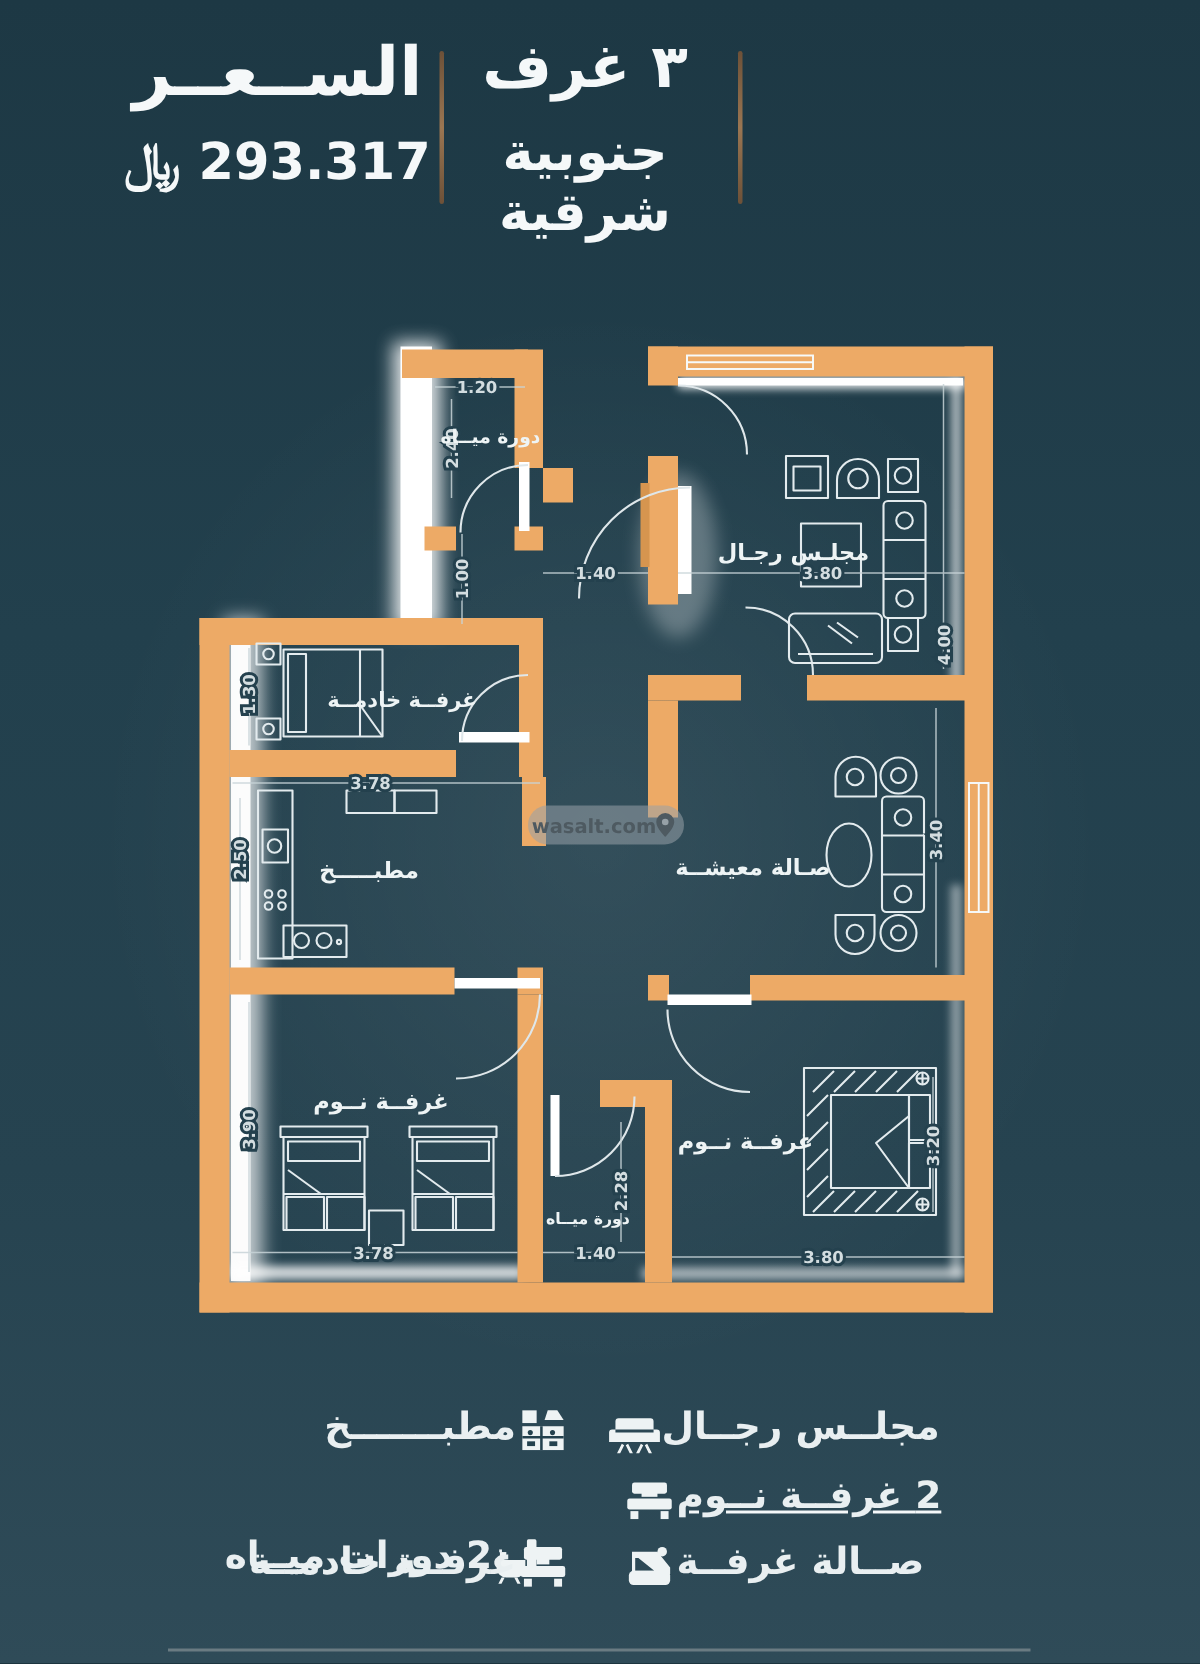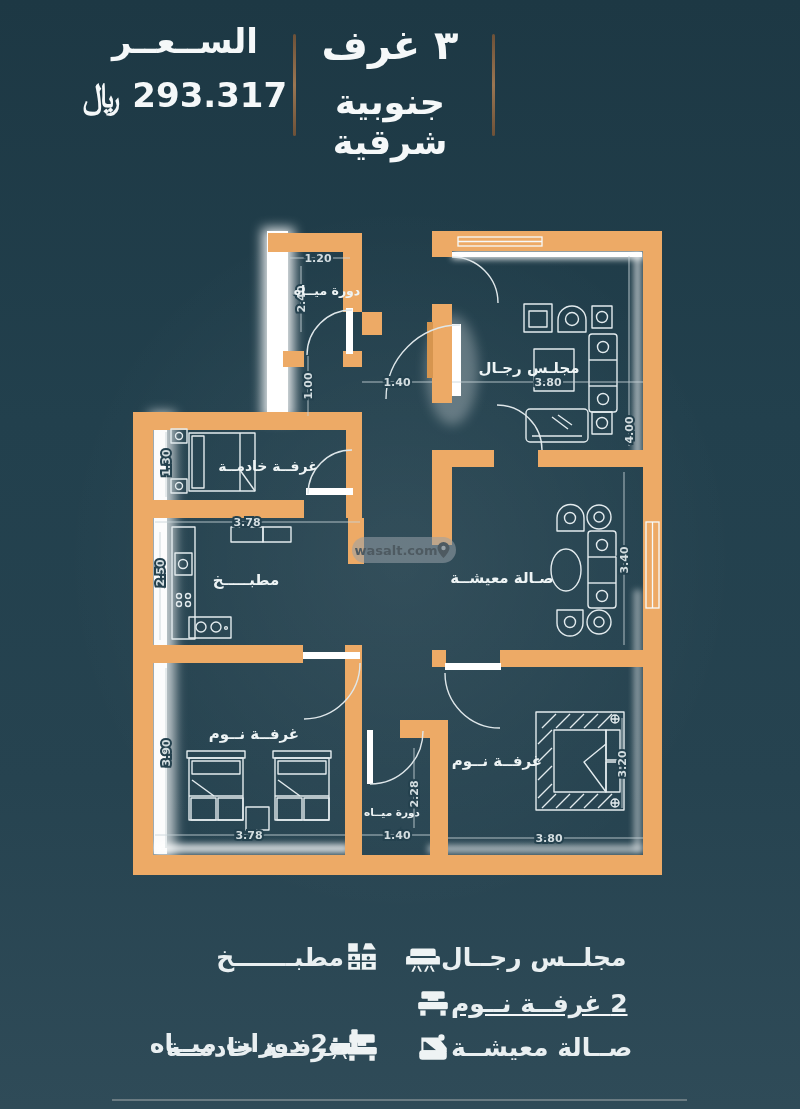--- a/index.html
+++ b/index.html
@@ -4,26 +4,26 @@
 <style>
   html,body{margin:0;padding:0;background:#0e2029;}
   .stage{
     position:relative;width:800px;height:1109px;overflow:hidden;
     background:linear-gradient(180deg,#1d3844 0%,#22404d 38%,#28455296 70%,#2f4b58 100%), #23404d;
     font-family:"DejaVu Sans",sans-serif;color:#f5f8f9;
   }
   .haze{position:absolute;left:60px;top:200px;width:680px;height:720px;
     background:radial-gradient(ellipse at 50% 50%,rgba(255,255,255,0.07),rgba(255,255,255,0) 70%);}
   .hdr-col{position:absolute;top:22px;text-align:center;}
-  .hdr-line1{font-weight:bold;font-size:34px;letter-spacing:0;line-height:1.15;}
+  .hdr-line1{font-weight:bold;font-size:45px;letter-spacing:0;line-height:1.15;}
   .hdr-line2{font-weight:bold;font-size:30px;margin-top:14px;}
   .hdr-line2.small{font-size:35px;}
   .hdr-divider{position:absolute;top:34px;width:3px;height:102px;
     background:linear-gradient(180deg,#6d5138,#9a7652 50%,#6d5138);border-radius:2px;}
-  .legend-item{position:absolute;height:42px;display:flex;align-items:center;}
+  .legend-item{position:absolute;height:42px;display:flex;align-items:flex-start;}
   .legend-label{flex:1;font-weight:bold;font-size:25px;color:#e9eff1;white-space:nowrap;}
   .legend-icon{width:36px;height:36px;flex:0 0 36px;}
   .legend-icon svg{width:36px;height:36px;display:block;}
   .bottom-line{position:absolute;left:112px;top:1099px;width:575px;height:2px;background:#8a9599;opacity:.65;}
   svg text{font-family:"DejaVu Sans",sans-serif;}
   .roomlabel{font-weight:bold;fill:#eef4f5;}
   .dimtxt{font-weight:bold;fill:#d3dde0;paint-order:stroke;stroke:#24414e;stroke-width:4px;}
 </style>
 </head>
 <body>
@@ -301,21 +301,21 @@
     <span class="legend-label" dir="rtl">2 غرفــة نــوم</span>
   </div>
   <div class="legend-item" style="left:415px;top:1026px;width:170px;">
     <span class="legend-icon">
       <svg viewBox="0 0 34 34" fill="#eef3f4">
           <path d="M6 8 h16 l8 10 v4 h-24 z M10 12 l10 8 h-12 v-8 z" fill-rule="evenodd"></path>
           <rect x="4" y="20" width="26" height="9" rx="3"></rect>
           <circle cx="25" cy="8" r="3"></circle>
         </svg>
     </span>
-    <span class="legend-label" dir="rtl">صــالة معيشــة</span>
+    <span class="legend-label" dir="rtl">صــالة غرفــة</span>
   </div>
 
   <div class="legend-item" style="left:162px;top:936px;width:218px;">
     <span class="legend-label" dir="rtl">مطبـــــــخ</span>
     <span class="legend-icon">
       <svg viewBox="0 0 34 34" fill="#eef3f4">
           <rect x="4" y="4" width="9" height="8"></rect>
           <path d="M20 4 h6 l4 6 h-12 z"></path>
           <rect x="4" y="14" width="26" height="15"></rect>
           <path d="M16 14 v15 M4 21 h26" stroke="#23414e" stroke-width="1.6"></path>

